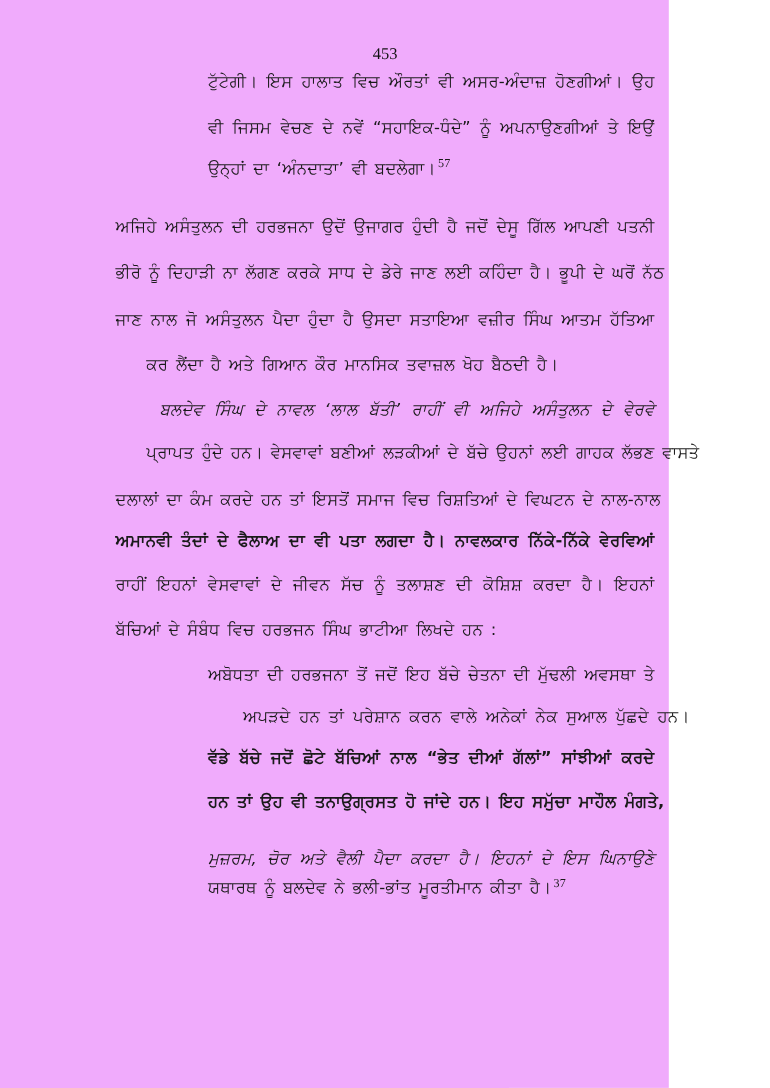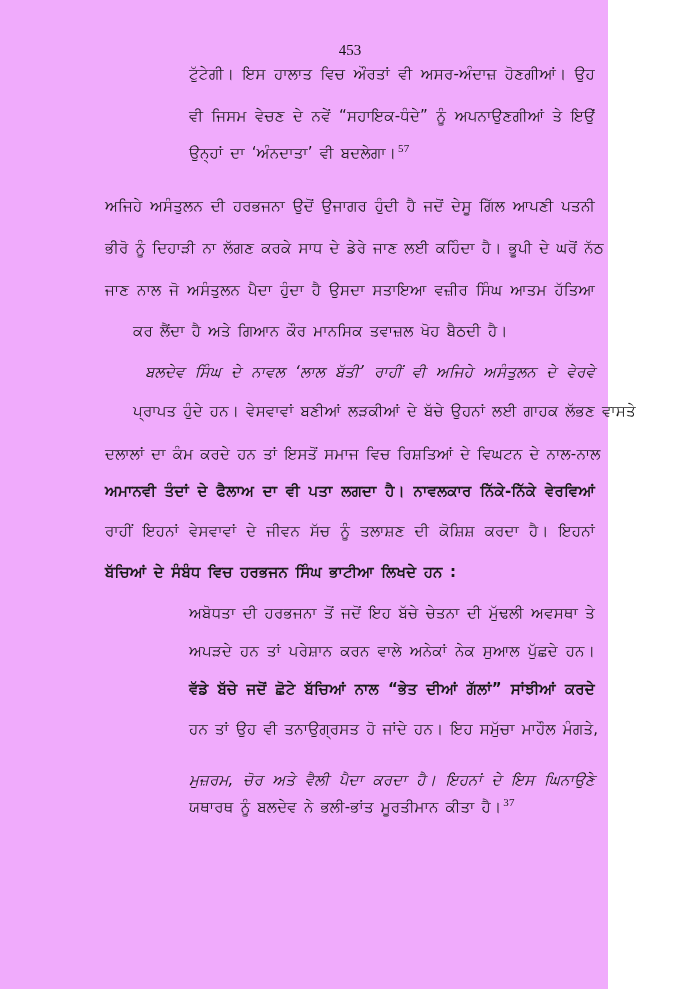--- a/index.html
+++ b/index.html
@@ -119,36 +119,36 @@
     </div>
     <div class="line body-line" style="top:444px;">
       <span class="line-inner">ਦਲਾਲਾਂ ਦਾ ਕੰਮ ਕਰਦੇ ਹਨ ਤਾਂ ਇਸਤੋਂ ਸਮਾਜ ਵਿਚ ਰਿਸ਼ਤਿਆਂ ਦੇ ਵਿਘਟਨ ਦੇ ਨਾਲ-ਨਾਲ</span>
     </div>
     <div class="line body-line" style="top:481px;font-weight:bold;">
       <span class="line-inner">ਅਮਾਨਵੀ ਤੰਦਾਂ ਦੇ ਫੈਲਾਅ ਦਾ ਵੀ ਪਤਾ ਲਗਦਾ ਹੈ। ਨਾਵਲਕਾਰ ਨਿੱਕੇ-ਨਿੱਕੇ ਵੇਰਵਿਆਂ</span>
     </div>
     <div class="line body-line" style="top:521px;">
       <span class="line-inner">ਰਾਹੀਂ ਇਹਨਾਂ ਵੇਸਵਾਵਾਂ ਦੇ ਜੀਵਨ ਸੱਚ ਨੂੰ ਤਲਾਸ਼ਣ ਦੀ ਕੋਸ਼ਿਸ਼ ਕਰਦਾ ਹੈ। ਇਹਨਾਂ</span>
     </div>
-    <div class="line body-line last" style="top:562px;font-weight:bold;">
+    <div class="line body-line last" style="top:562px;">
       <span class="line-inner">ਬੱਚਿਆਂ ਦੇ ਸੰਬੰਧ ਵਿਚ ਹਰਭਜਨ ਸਿੰਘ ਭਾਟੀਆ ਲਿਖਦੇ ਹਨ :</span>
     </div>
   </div>
 
   <div>
     <div class="line quote-line" style="top:603px;">
       <span class="line-inner">ਅਬੋਧਤਾ ਦੀ ਹਰਭਜਨਾ ਤੋਂ ਜਦੋਂ ਇਹ ਬੱਚੇ ਚੇਤਨਾ ਦੀ ਮੁੱਢਲੀ ਅਵਸਥਾ ਤੇ</span>
     </div>
-    <div class="line quote-line" style="top:641px;">
+    <div class="line quote-line" style="top:641px;margin-left:32px;">
       <span class="line-inner">ਅਪੜਦੇ ਹਨ ਤਾਂ ਪਰੇਸ਼ਾਨ ਕਰਨ ਵਾਲੇ ਅਨੇਕਾਂ ਨੇਕ ਸੁਆਲ ਪੁੱਛਦੇ ਹਨ।</span>
     </div>
     <div class="line quote-line" style="top:679px;font-weight:bold;">
       <span class="line-inner">ਵੱਡੇ ਬੱਚੇ ਜਦੋਂ ਛੋਟੇ ਬੱਚਿਆਂ ਨਾਲ “ਭੇਤ ਦੀਆਂ ਗੱਲਾਂ” ਸਾਂਝੀਆਂ ਕਰਦੇ</span>
     </div>
-    <div class="line quote-line" style="top:719px;">
+    <div class="line quote-line" style="top:719px;font-weight:bold;">
       <span class="line-inner">ਹਨ ਤਾਂ ਉਹ ਵੀ ਤਨਾਉਗ੍ਰਸਤ ਹੋ ਜਾਂਦੇ ਹਨ। ਇਹ ਸਮੁੱਚਾ ਮਾਹੌਲ ਮੰਗਤੇ,</span>
     </div>
     <div class="line quote-line" style="top:770px;font-style:italic;">
       <span class="line-inner">ਮੁਜ਼ਰਮ, ਚੋਰ ਅਤੇ ਵੈਲੀ ਪੈਦਾ ਕਰਦਾ ਹੈ। ਇਹਨਾਂ ਦੇ ਇਸ ਘਿਨਾਉਣੇ</span>
     </div>
     <div class="line quote-line last" style="top:797px;">
       <span>ਯਥਾਰਥ ਨੂੰ ਬਲਦੇਵ ਨੇ ਭਲੀ-ਭਾਂਤ ਮੂਰਤੀਮਾਨ ਕੀਤਾ ਹੈ।</span><sup class="fn">37</sup>
     </div>
   </div>
 

